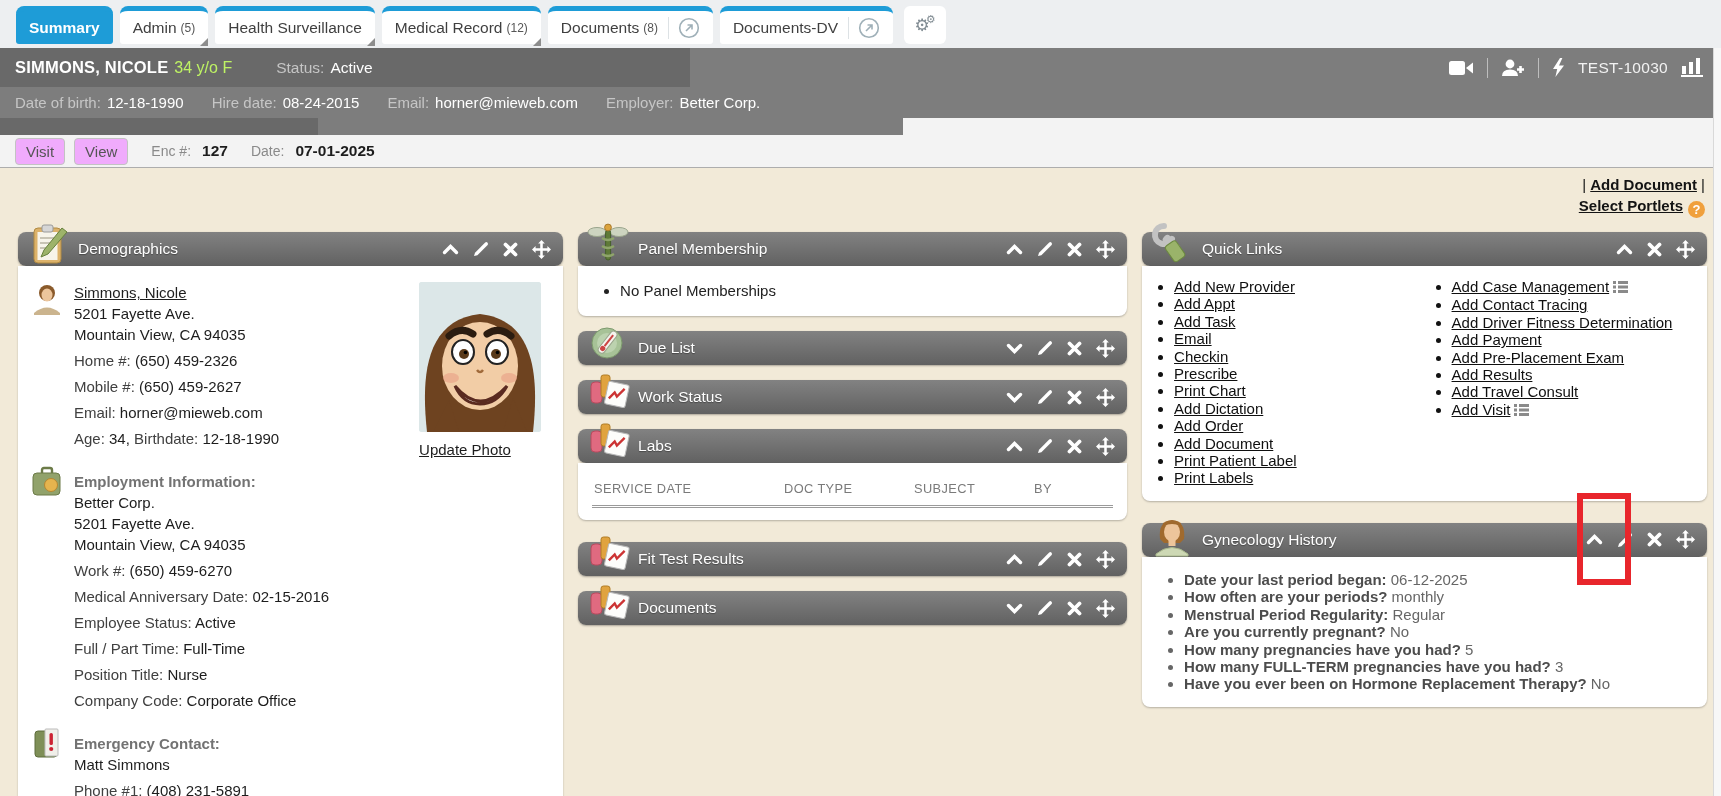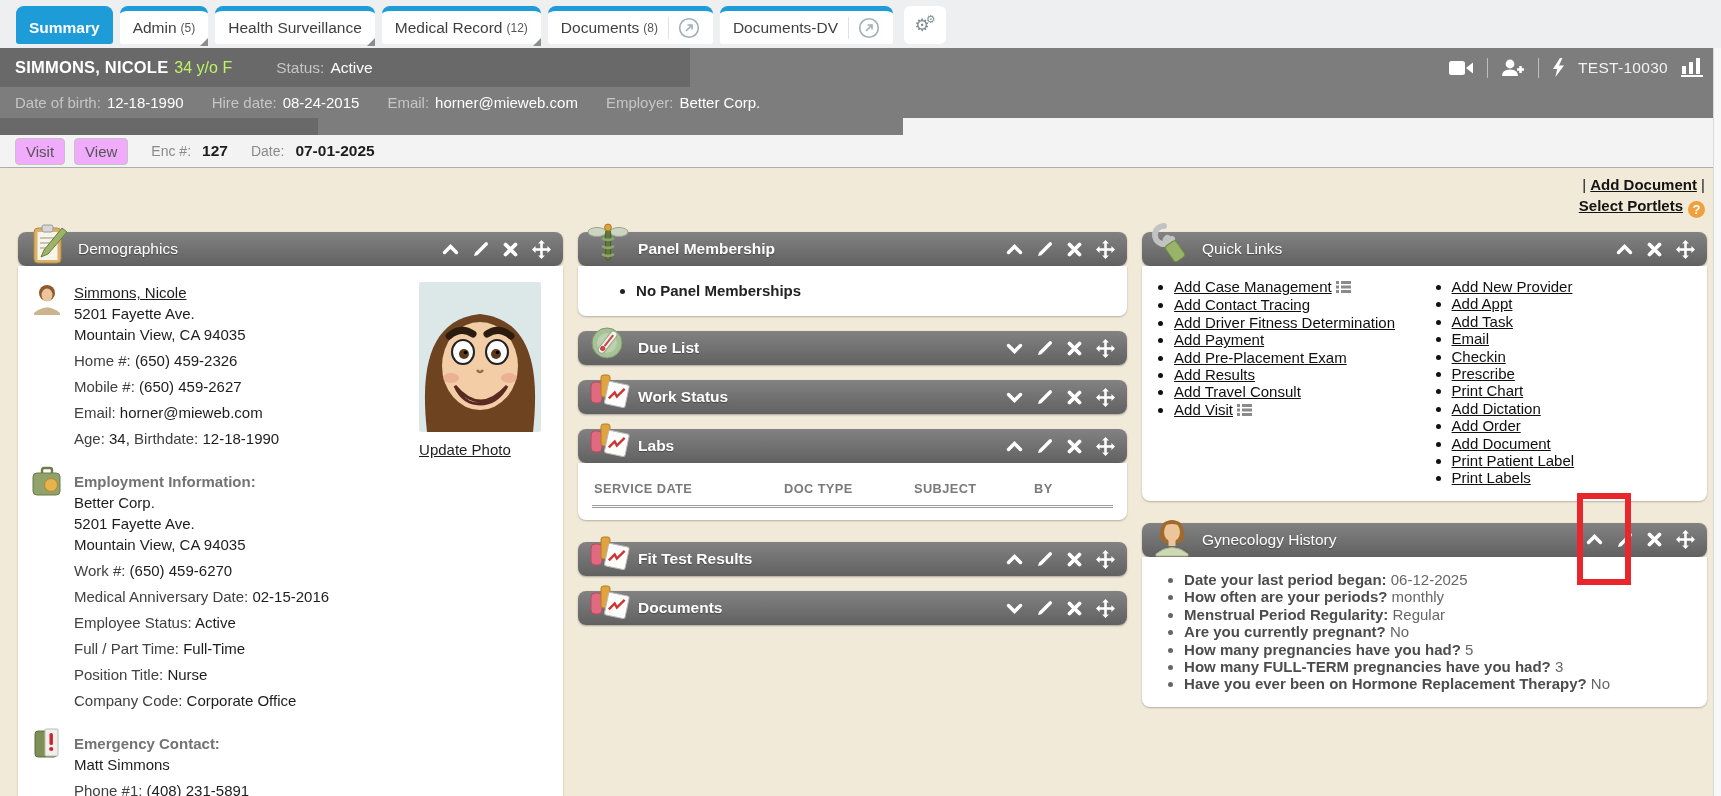--- a/index.html
+++ b/index.html
@@ -48,21 +48,21 @@
     color:#555;cursor:pointer;font-family:inherit;}
   .enc-label{color:#8a8a8a;font-size:14px;margin-left:14px;}
   .enc-value{color:#1d1d1d;font-size:15.5px;font-weight:bold;margin-left:2px;}
   
   .content{position:relative;padding:6px 14px 0 18px;height:471px;box-sizing:border-box;}
   .content-links{text-align:right;font-size:15px;color:#141414;line-height:21px;padding-right:2px;}
   .content-links a{color:#141414;text-decoration:underline;font-weight:bold;cursor:pointer;}
   .helpdot{display:inline-block;width:17px;height:17px;border-radius:50%;background:#f0a03c;color:#fff;
     font-weight:bold;font-size:13px;line-height:17px;text-align:center;margin-left:5px;vertical-align:-3px;cursor:pointer;}
   .cols{display:flex;gap:15px;margin-top:14px;align-items:flex-start;}
-  .col1{width:548px;}.col2{width:552px;font-weight:bold;}.col3{width:568px;}
+  .col1{width:548px;}.col2{width:552px;}.col3{width:568px;}
   
   .portlet{position:relative;margin-bottom:15px;}
   .portlet.gap-lg{margin-top:22px;border-radius:22px;}
   .portlet-header{height:34px;background:linear-gradient(#828282,#616161);border-radius:8px;
     display:flex;align-items:center;padding:0 12px 0 60px;box-shadow:0 1px 2px rgba(0,0,0,.3);}
   .portlet-icon{position:absolute;left:8px;top:-10px;width:44px;height:44px;}
   .portlet-title{color:#fff;font-size:15.5px;text-shadow:0 1px 1px rgba(0,0,0,.35);}
   .portlet-controls{margin-left:auto;display:flex;align-items:center;gap:14px;}
   .pc{cursor:pointer;display:flex;align-items:center;}
   .portlet-body{background:#fff;border-radius:0 0 8px 8px;box-shadow:0 1px 2px rgba(0,0,0,.25);
@@ -75,21 +75,21 @@
   .demo-lines .lab{color:#404040;}
   .demo-lines .row{display:block;}
   .demo-lines .sp{margin-top:5px;}
   .demo-lines a{color:#1d1d1d;text-decoration:underline;cursor:pointer;}
   .demo-head{color:#737373;font-weight:bold;margin-top:6px;}
   .photo-wrap{position:absolute;top:16px;right:22px;width:122px;}
   .photo-box{width:122px;height:150px;background:#dce7e8;border-radius:3px;overflow:hidden;}
   .update-photo{display:inline-block;margin-top:9px;color:#1d1d1d;text-decoration:underline;cursor:pointer;font-size:15px;}
   
   .plist{margin:4px 0 4px 0;padding-left:28px;}
-  .plist li{margin:0 0 2px 16px;line-height:18px;}
+  .plist li{margin:0 0 2px 0;line-height:18px;}
   
   .thead{display:flex;color:#7a7a7a;font-size:12.8px;letter-spacing:.4px;padding:6px 2px 9px 2px;
     border-bottom:3px double #9a9a9a;}
   .thead .c1{width:190px;}.thead .c2{width:130px;}.thead .c3{width:120px;}.thead .c4{flex:1;}
   .fit-head{gap:18px;}
   .fit-head span{width:auto;text-decoration:underline;cursor:pointer;white-space:nowrap;}
   .hscroll{margin-top:10px;height:15px;display:flex;align-items:center;padding:0 2px;}
   .arrow-l{width:0;height:0;border-style:solid;border-width:7px 9px 7px 0;border-color:transparent #3a3a3a transparent transparent;cursor:pointer;}
   .arrow-r{width:0;height:0;border-style:solid;border-width:7px 0 7px 9px;border-color:transparent transparent transparent #3a3a3a;cursor:pointer;margin-left:auto;}
   .thumb{height:13px;border-radius:7px;background:#9b9b9b;width:62%;margin-left:10px;cursor:pointer;}
@@ -611,20 +611,34 @@
               </span>
             <span class="pc">
                 <svg width="19" height="19" viewBox="0 0 18 18">
                   <path d="M9 0 L12.2 3.4 H10.2 V7.8 H14.6 V5.8 L18 9 L14.6 12.2 V10.2 H10.2 V14.6 H12.2 L9 18 L5.8 14.6 H7.8 V10.2 H3.4 V12.2 L0 9 L3.4 5.8 V7.8 H7.8 V3.4 H5.8 Z" fill="#fff"></path>
                 </svg>
               </span>
           </div>
         </div>
         <div class="portlet-body ql-body">
           <ul class="ql-col">
+            <li><a>Add New Provider</a></li>
+            <li><a>Add Appt</a></li>
+            <li><a>Add Task</a></li>
+            <li><a>Email</a></li>
+            <li><a>Checkin</a></li>
+            <li><a>Prescribe</a></li>
+            <li><a>Print Chart</a></li>
+            <li><a>Add Dictation</a></li>
+            <li><a>Add Order</a></li>
+            <li><a>Add Document</a></li>
+            <li><a>Print Patient Label</a></li>
+            <li><a>Print Labels</a></li>
+          </ul>
+          <ul class="ql-col">
             <li><a>Add Case Management</a><span class="ql-ic"><svg width="15" height="12" viewBox="0 0 15 12">
                     <g fill="#8a8a8a">
                       <rect x="0" y="0" width="3" height="3"></rect>
                       <rect x="5" y="0" width="10" height="3"></rect>
                       <rect x="0" y="4.5" width="3" height="3"></rect>
                       <rect x="5" y="4.5" width="10" height="3"></rect>
                       <rect x="0" y="9" width="3" height="3"></rect>
                       <rect x="5" y="9" width="10" height="3"></rect>
                     </g>
                   </svg></span></li>
@@ -638,34 +652,20 @@
                     <g fill="#8a8a8a">
                       <rect x="0" y="0" width="3" height="3"></rect>
                       <rect x="5" y="0" width="10" height="3"></rect>
                       <rect x="0" y="4.5" width="3" height="3"></rect>
                       <rect x="5" y="4.5" width="10" height="3"></rect>
                       <rect x="0" y="9" width="3" height="3"></rect>
                       <rect x="5" y="9" width="10" height="3"></rect>
                     </g>
                   </svg></span></li>
           </ul>
-          <ul class="ql-col">
-            <li><a>Add New Provider</a></li>
-            <li><a>Add Appt</a></li>
-            <li><a>Add Task</a></li>
-            <li><a>Email</a></li>
-            <li><a>Checkin</a></li>
-            <li><a>Prescribe</a></li>
-            <li><a>Print Chart</a></li>
-            <li><a>Add Dictation</a></li>
-            <li><a>Add Order</a></li>
-            <li><a>Add Document</a></li>
-            <li><a>Print Patient Label</a></li>
-            <li><a>Print Labels</a></li>
-          </ul>
         </div>
       </div>
 
       <div class="portlet gap-lg">
         <div class="highlight-red"></div>
         <div class="portlet-header">
           <span class="portlet-icon">
             <svg viewBox="0 0 44 44" width="44" height="44">
                 <path d="M10 26 Q8 8 22 7 Q36 8 34 26 L30 30 H14 Z" fill="#a06a2e"></path>
                 <ellipse cx="22" cy="19" rx="8" ry="9.5" fill="#edc59b"></ellipse>

